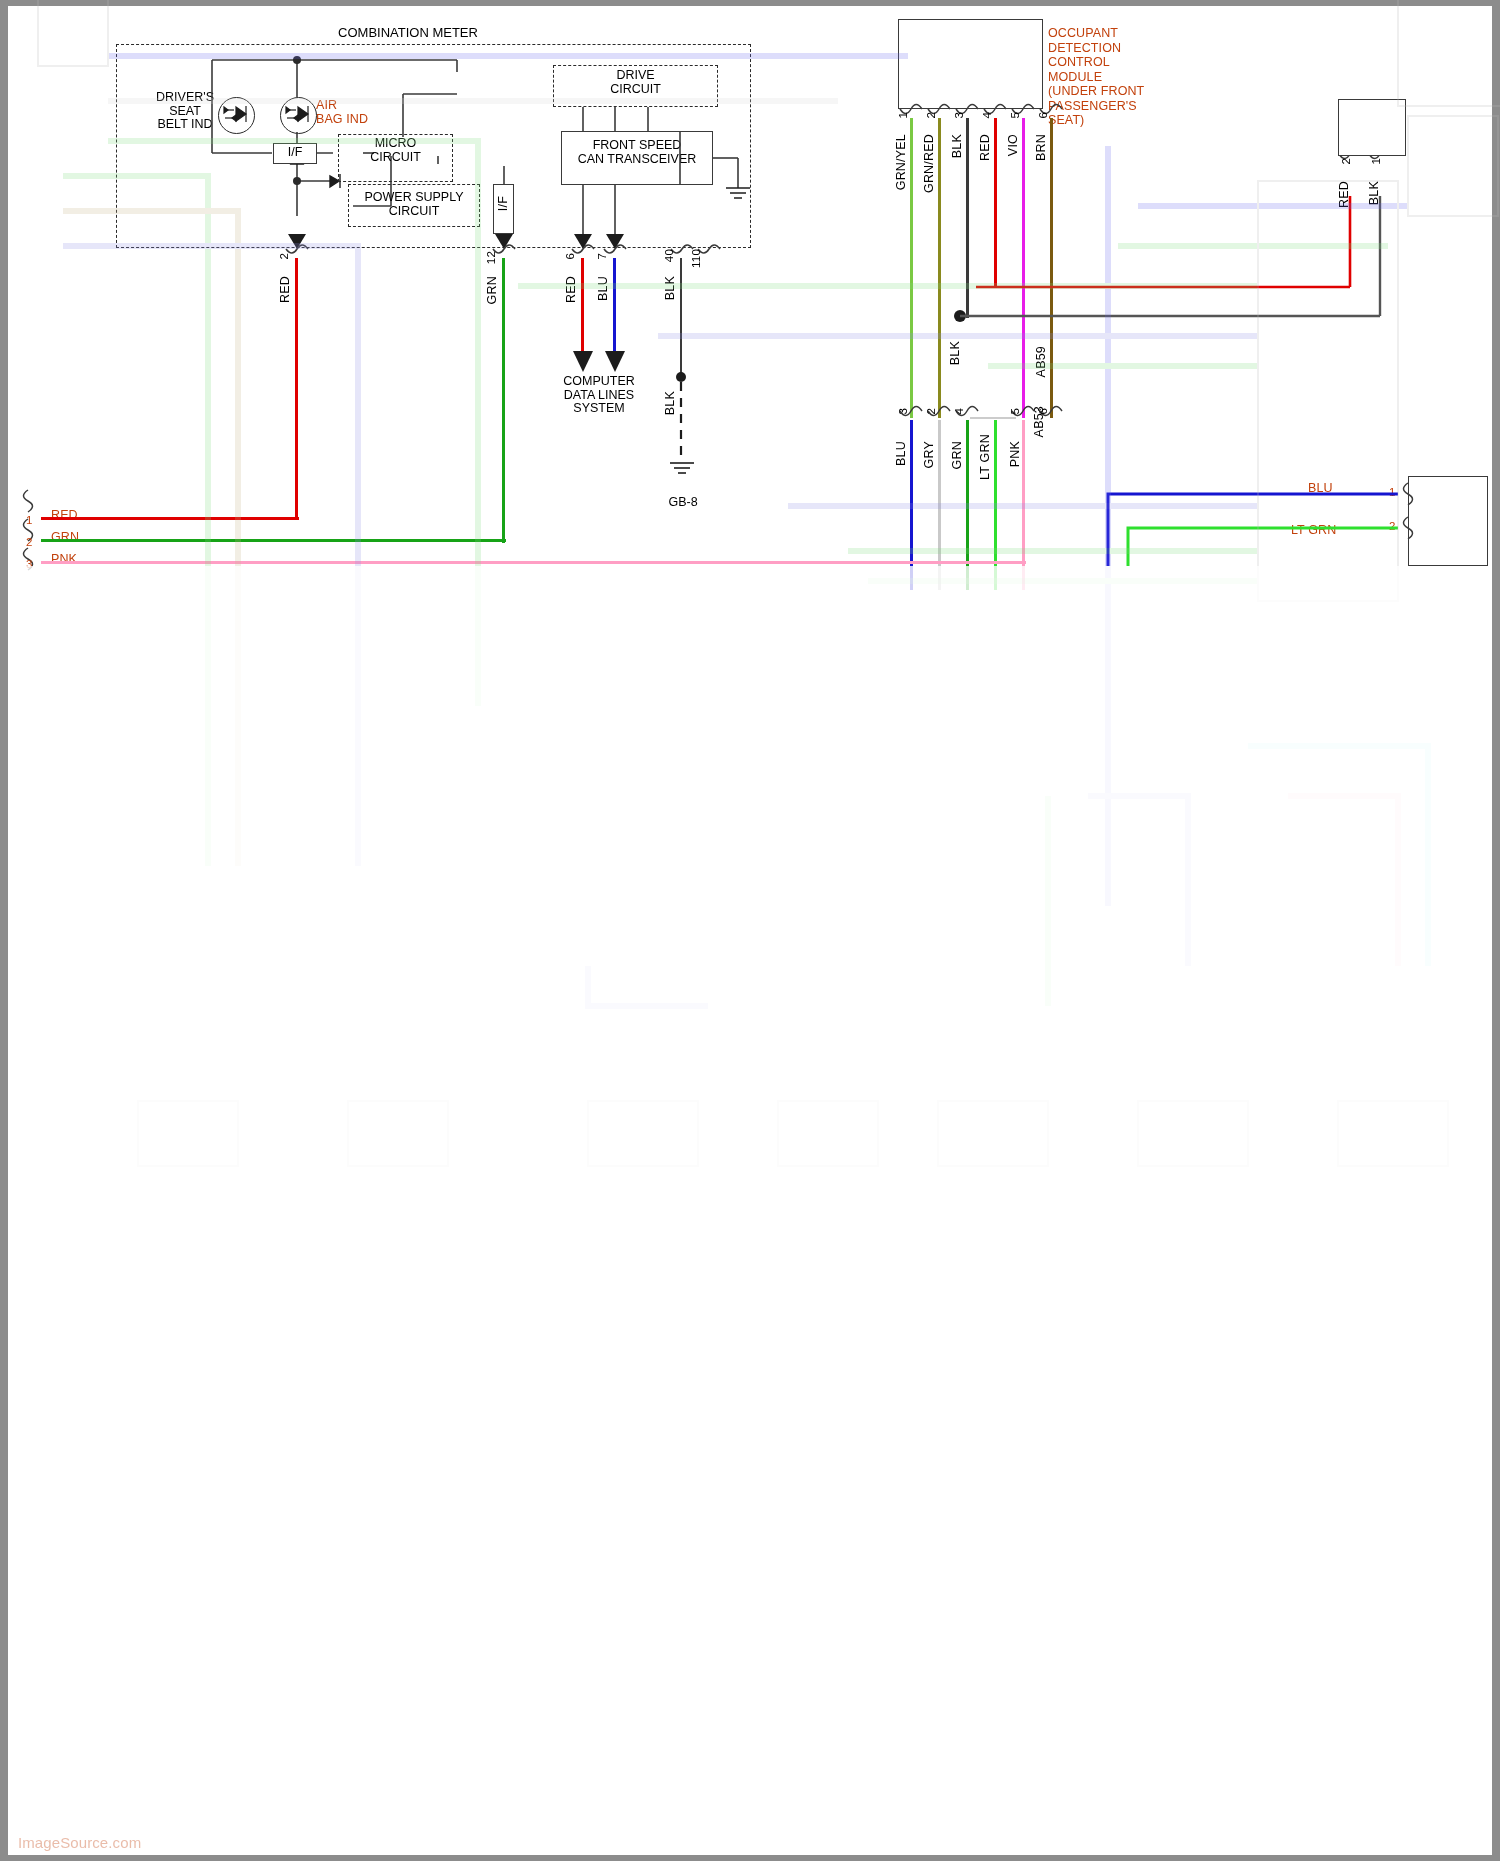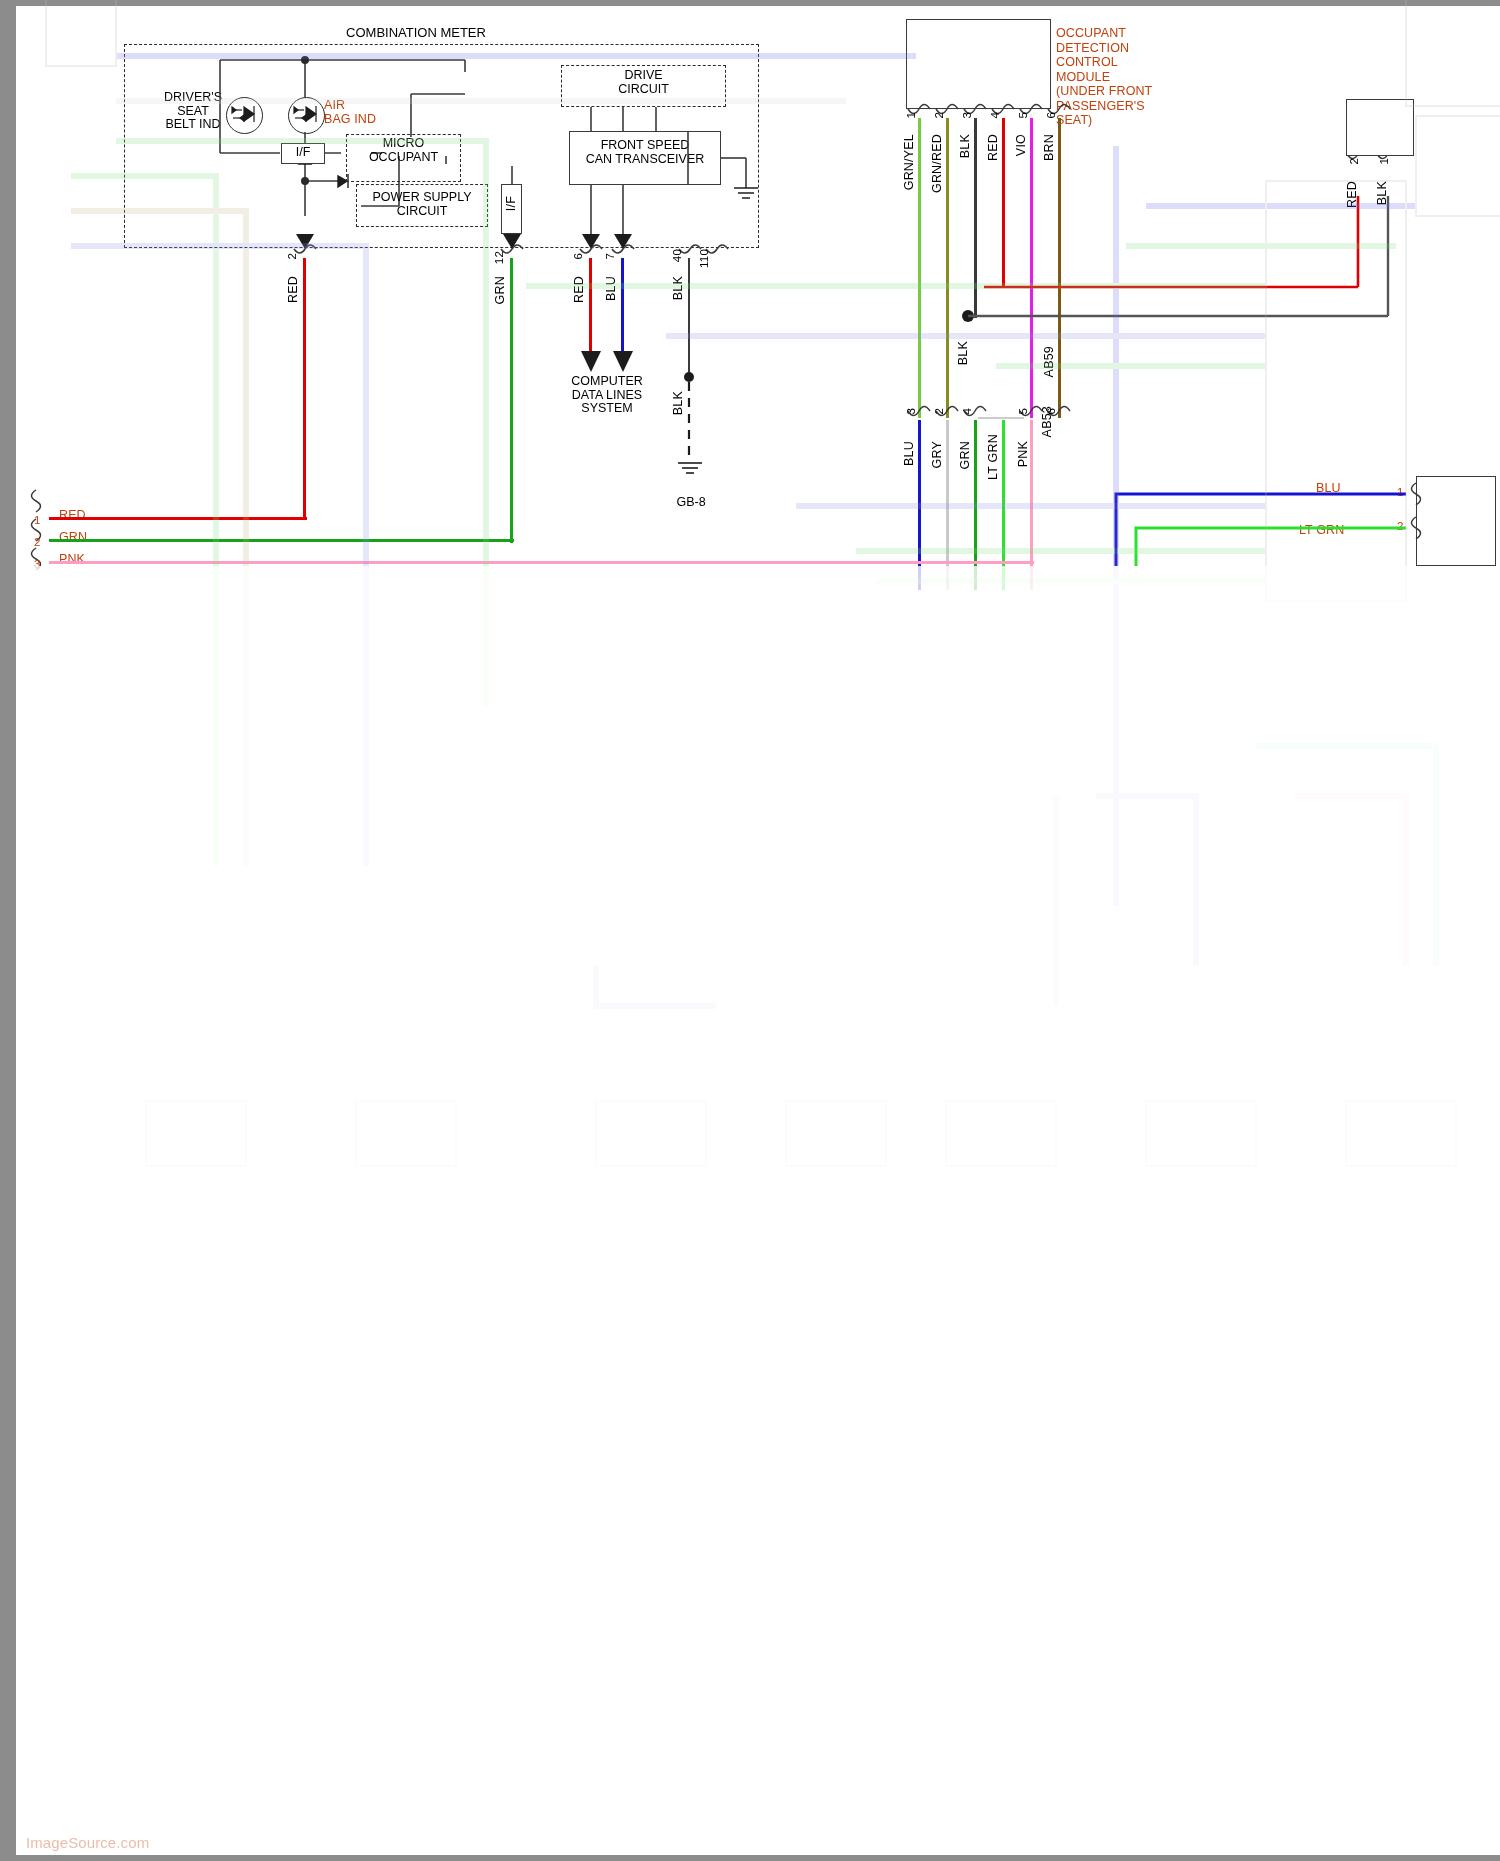--- a/index.html
+++ b/index.html
@@ -1,18 +1,18 @@
 <!DOCTYPE html>
 <html><head>
 <meta charset="utf-8">
 <style>
   html,body{margin:0;padding:0;background:#8c8c8c;}
   body{font-family:"Liberation Sans", sans-serif;}
   #page{position:relative;width:1500px;height:1861px;background:#8c8c8c;overflow:hidden;}
-  #sheet{position:absolute;left:16px;top:6px;width:1484px;height:1849px;background:#ffffff;}
+  #sheet{position:absolute;left:8px;top:6px;width:1484px;height:1849px;background:#ffffff;}
   
   #fade{position:absolute;left:0;top:560px;width:1484px;height:1289px;background:rgba(255,255,255,0.80);z-index:60;pointer-events:none;}
   .t{position:absolute;font-size:12.5px;color:#c2410c;white-space:pre;line-height:13.5px;letter-spacing:.1px;}
   .tc{position:absolute;font-size:12.5px;color:#000;white-space:pre;line-height:13.5px;text-align:center;}
   .vt{position:absolute;font-size:12.5px;color:#000;white-space:pre;
       writing-mode:vertical-rl;transform:rotate(180deg);transform-origin:center;letter-spacing:.2px;}
   .box{position:absolute;border:1.6px solid #3a3a3a;background:#fff;box-sizing:border-box;}
   .dash{position:absolute;border:1.7px dashed #2a2a2a;background:transparent;box-sizing:border-box;}
   .wire{position:absolute;}
   .lamp{position:absolute;border:1.8px solid #2a2a2a;border-radius:50%;background:#fff;}
@@ -89,21 +89,21 @@
         <polygon points="322,170 322,181 331,175"></polygon>
         <line x1="332" y1="168" x2="332" y2="182"></line>
       </g>
     </svg>
 
     <div class="box" style="left:265px;top:137px;width:44px;height:21px;"></div>
     <div class="tc" style="left:265px;top:140px;width:44px;">I/F</div>
 
     <div class="dash" style="left:330px;top:128px;width:115px;height:48px;"></div>
     <div class="tc" style="left:330px;top:131px;width:115px;">MICRO
-OCCUPANT</div>
+CIRCUIT</div>
 
     <div class="dash" style="left:340px;top:178px;width:132px;height:43px;"></div>
     <div class="tc" style="left:340px;top:185px;width:132px;">POWER SUPPLY
 CIRCUIT</div>
 
     <div class="box" style="left:485px;top:178px;width:21px;height:50px;"></div>
     <div class="vt" style="left:488px;top:190px;">I/F</div>
 
     <div class="dash" style="left:545px;top:59px;width:165px;height:42px;"></div>
     <div class="tc" style="left:545px;top:63px;width:165px;">DRIVE

